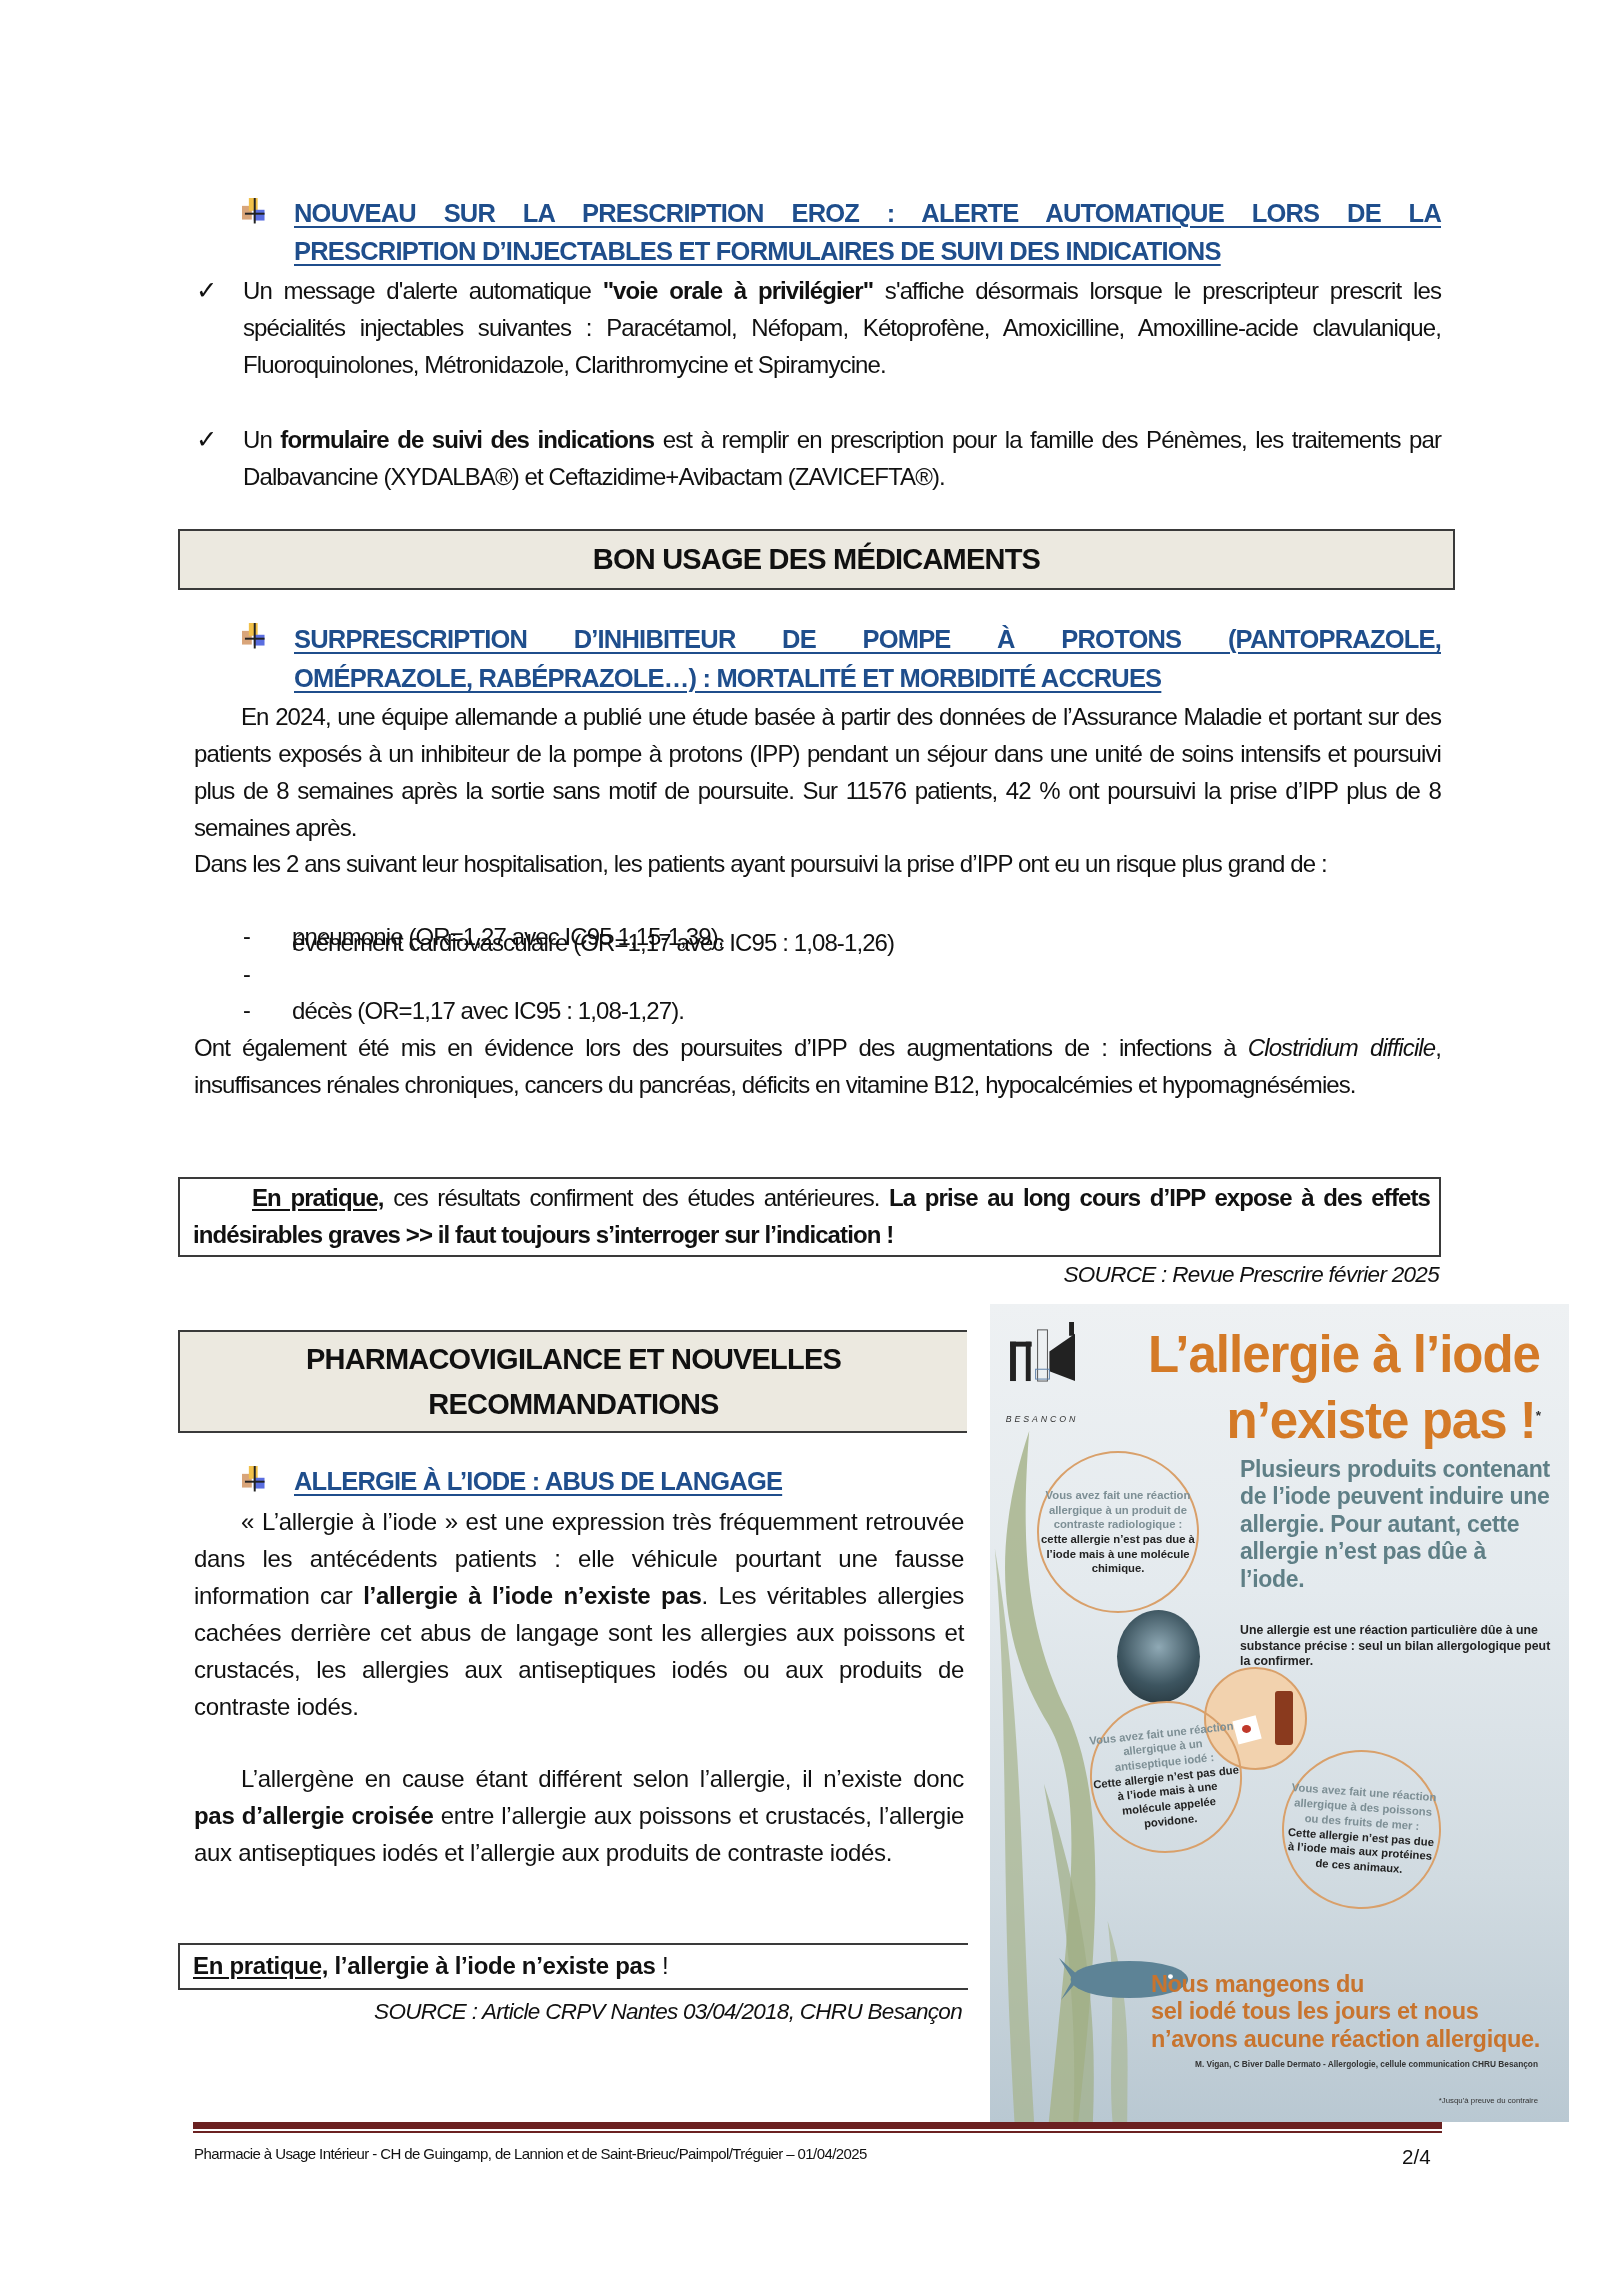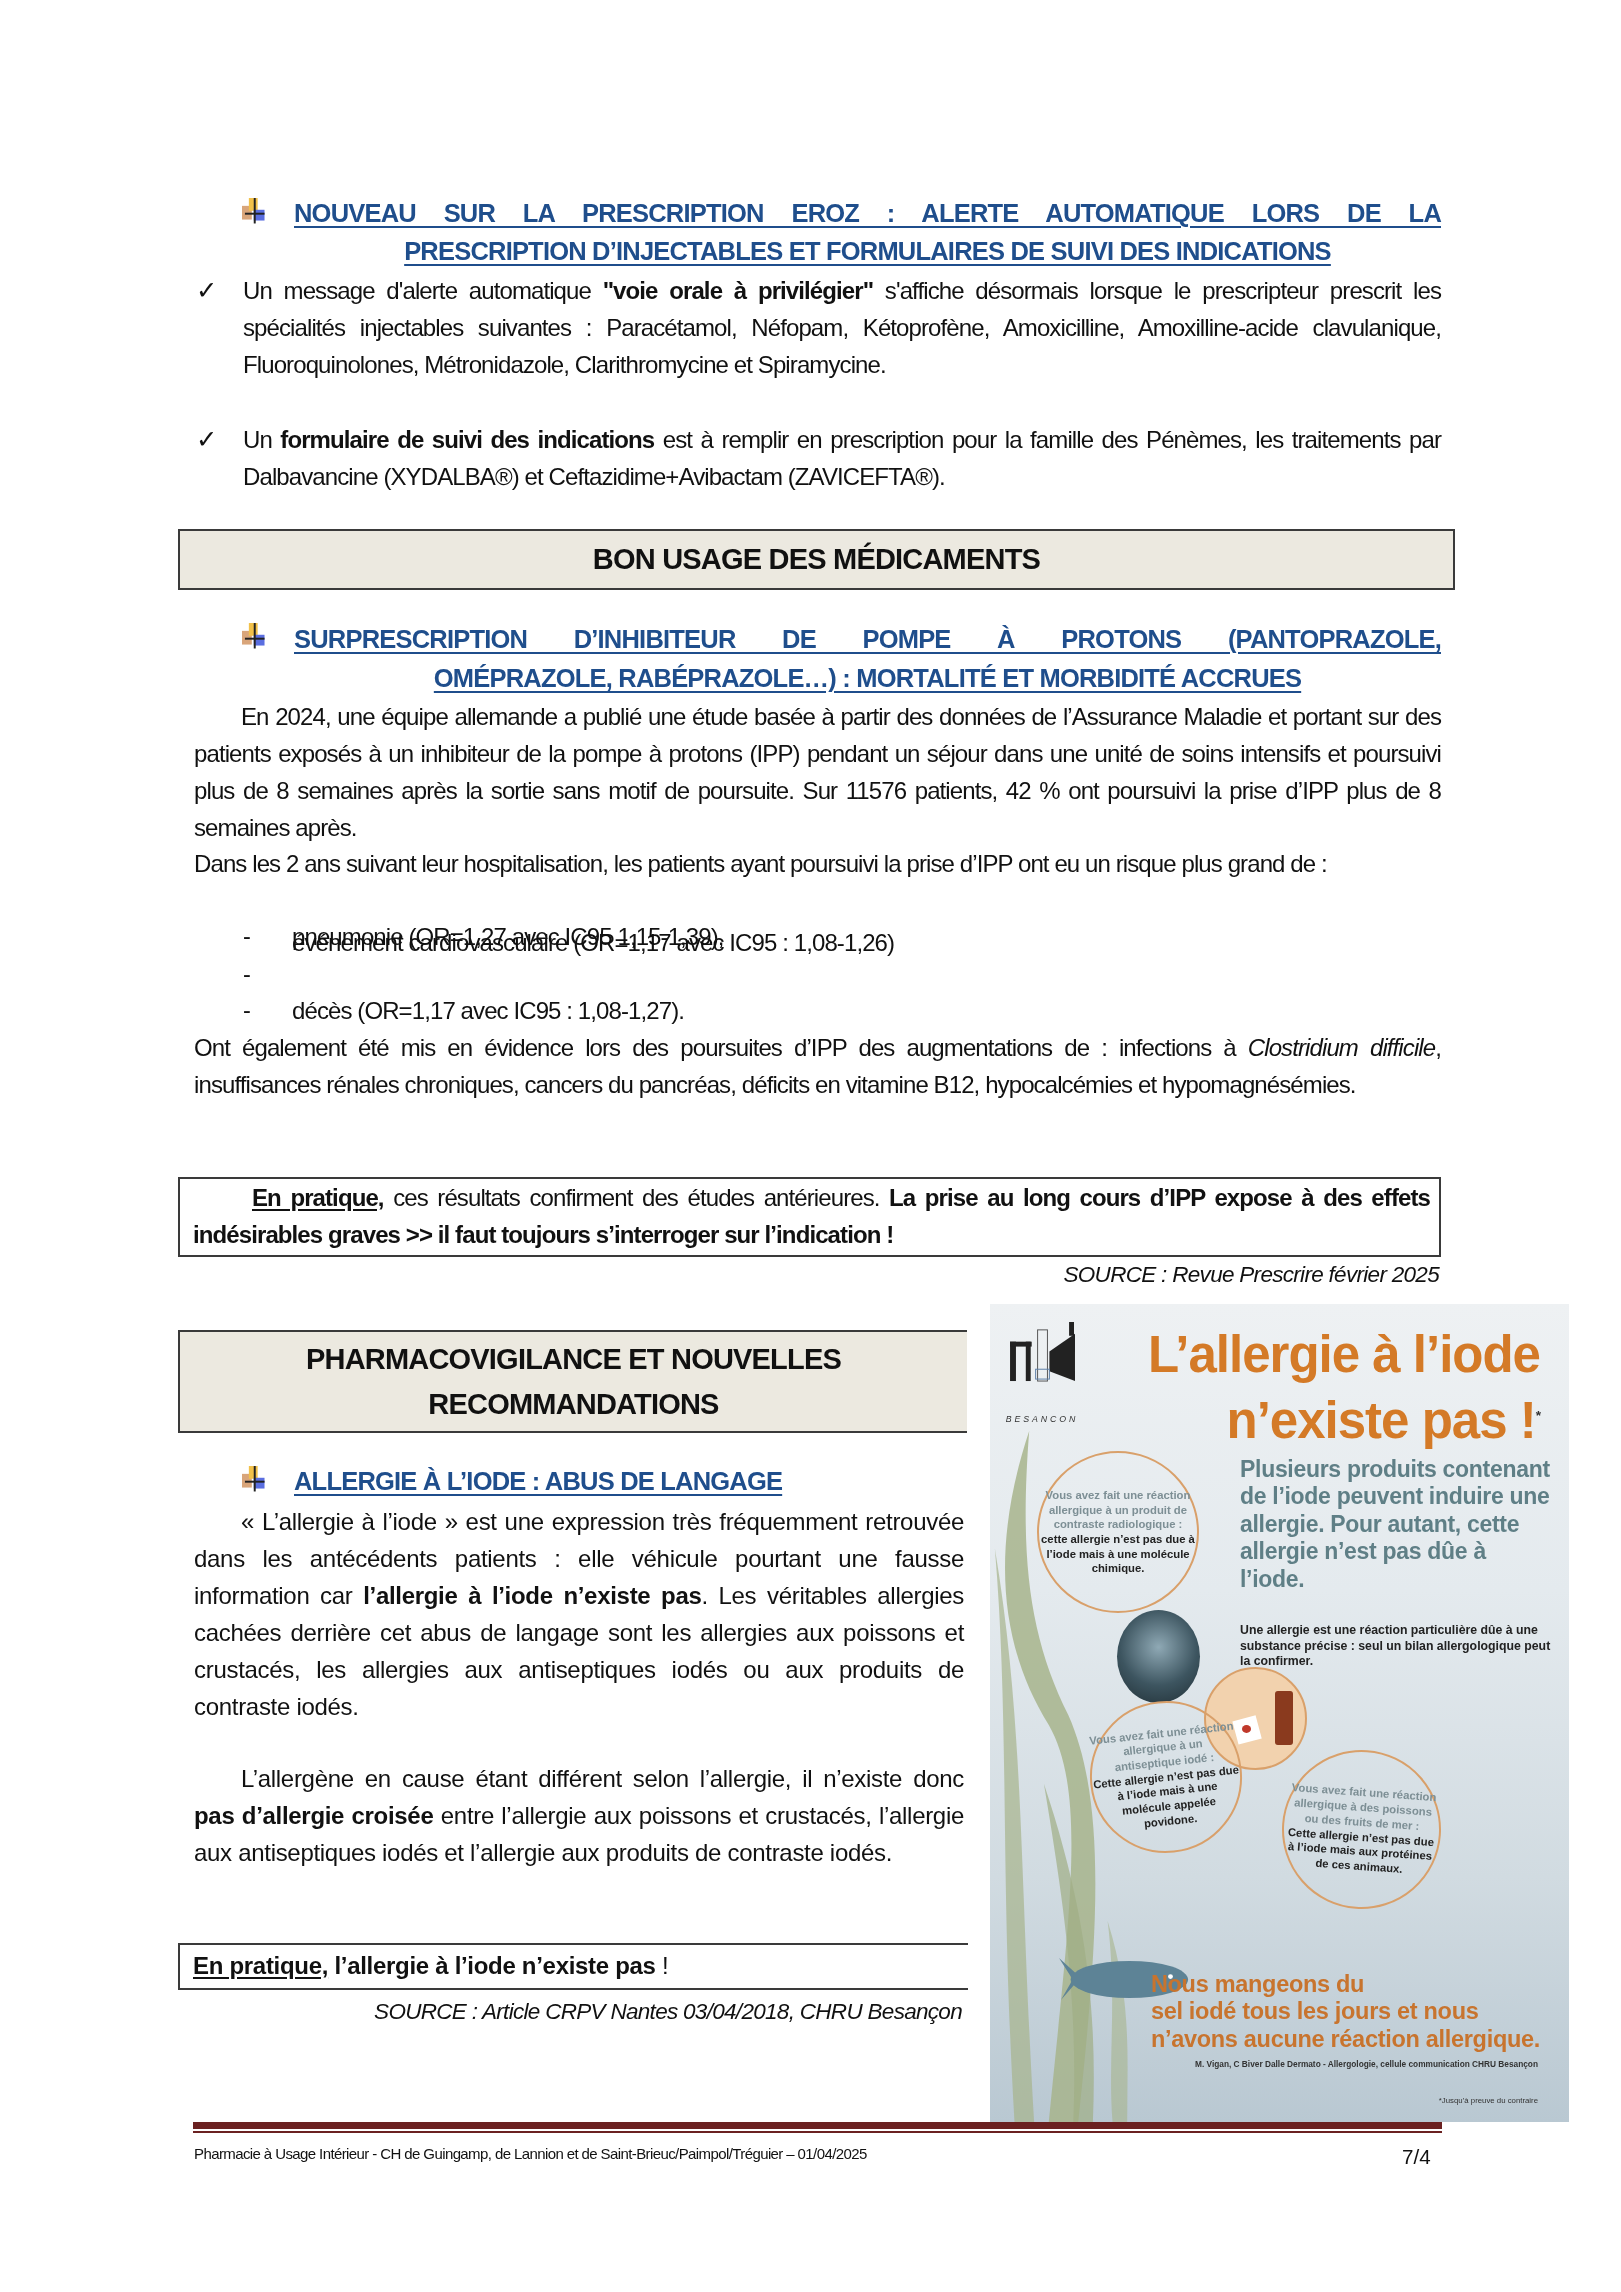--- a/index.html
+++ b/index.html
@@ -5,21 +5,21 @@
   * { box-sizing: border-box; margin: 0; padding: 0; }
   html, body { width: 1621px; height: 2293px; background: #ffffff; }
   body { position: relative; font-family: "Liberation Sans", sans-serif; color: #111; overflow: hidden; }
   .txt { font-family: "Liberation Sans", sans-serif; font-size: 24px; line-height: 37px; letter-spacing: -0.9px; color: #111; }
   .abs { position: absolute; }
   .justify { text-align: justify; text-align-last: left; }
   .justify-full { text-align: justify; text-align-last: justify; }
 
   
   .subtitle { color: #1f4e8c; font-weight: bold; text-decoration: underline; text-decoration-thickness: 2px; text-underline-offset: 3.9px;
-              font-size: 25.5px; line-height: 38px; letter-spacing: -0.8px; text-align: center; }
+              font-size: 25.5px; line-height: 38px; letter-spacing: -0.8px; }
   .bullet-icon { position: absolute; width: 23.5px; height: 25.5px; }
 
   
   .section-box { position: absolute; background: #ece9e0; border: 2px solid #3a3a3a; border-bottom-width: 2.9px;
                  display: flex; align-items: center; justify-content: center; text-align: center;
                  font-weight: bold; font-size: 29px; line-height: 45px; letter-spacing: -0.8px; color: #111; }
 
   .check { position: absolute; font-size: 25.5px; line-height: 36px; color: #111; }
   .dash { position: absolute; font-size: 23.5px; line-height: 36px; }
 
@@ -200,14 +200,14 @@
     <div>sel iodé tous les jours et nous</div>
     <div>n’avons aucune réaction allergique.</div>
   </div>
   <div class="credit">M. Vigan, C Biver Dalle Dermato - Allergologie, cellule communication CHRU Besançon</div>
   <div class="footnote">*Jusqu’à preuve du contraire</div>
 </div>
 
 <div class="footer-rule"></div>
 <div class="footer-rule2"></div>
 <div class="footer">Pharmacie à Usage Intérieur - CH de Guingamp, de Lannion et de Saint-Brieuc/Paimpol/Tréguier – 01/04/2025</div>
-<div class="footer-page">7/4</div>
+<div class="footer-page">2/4</div>
 
 
 </body></html>

